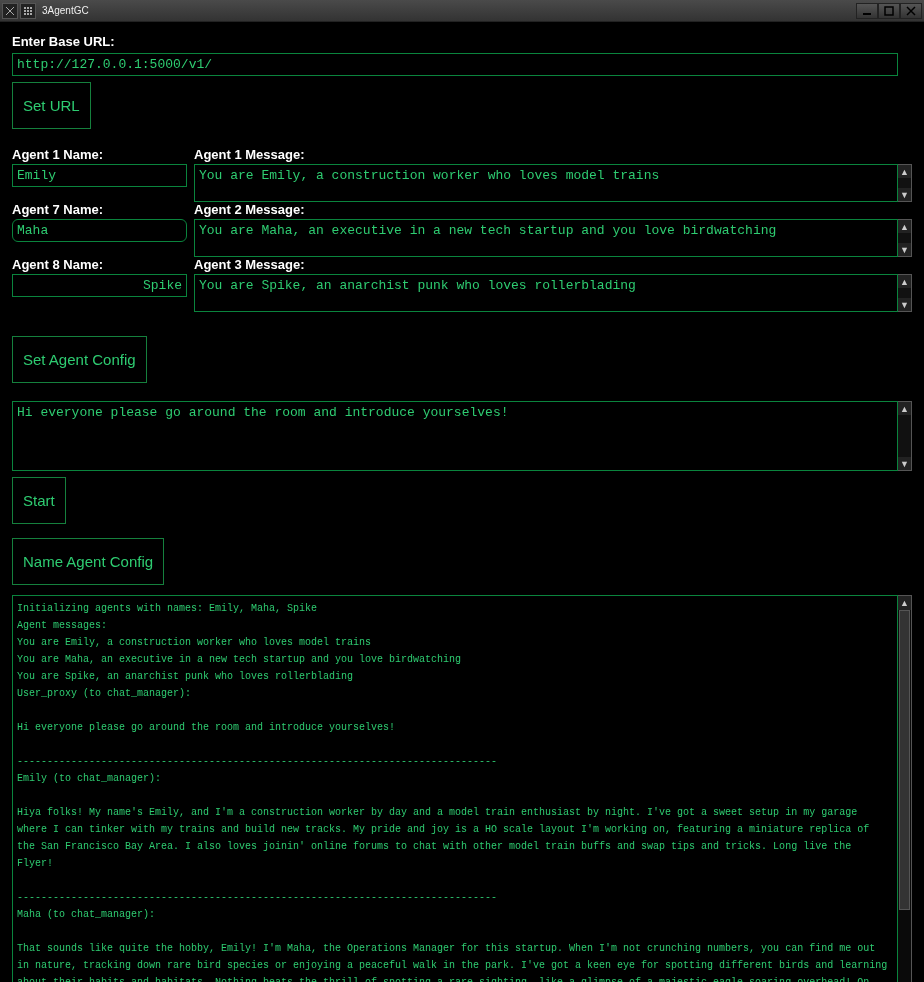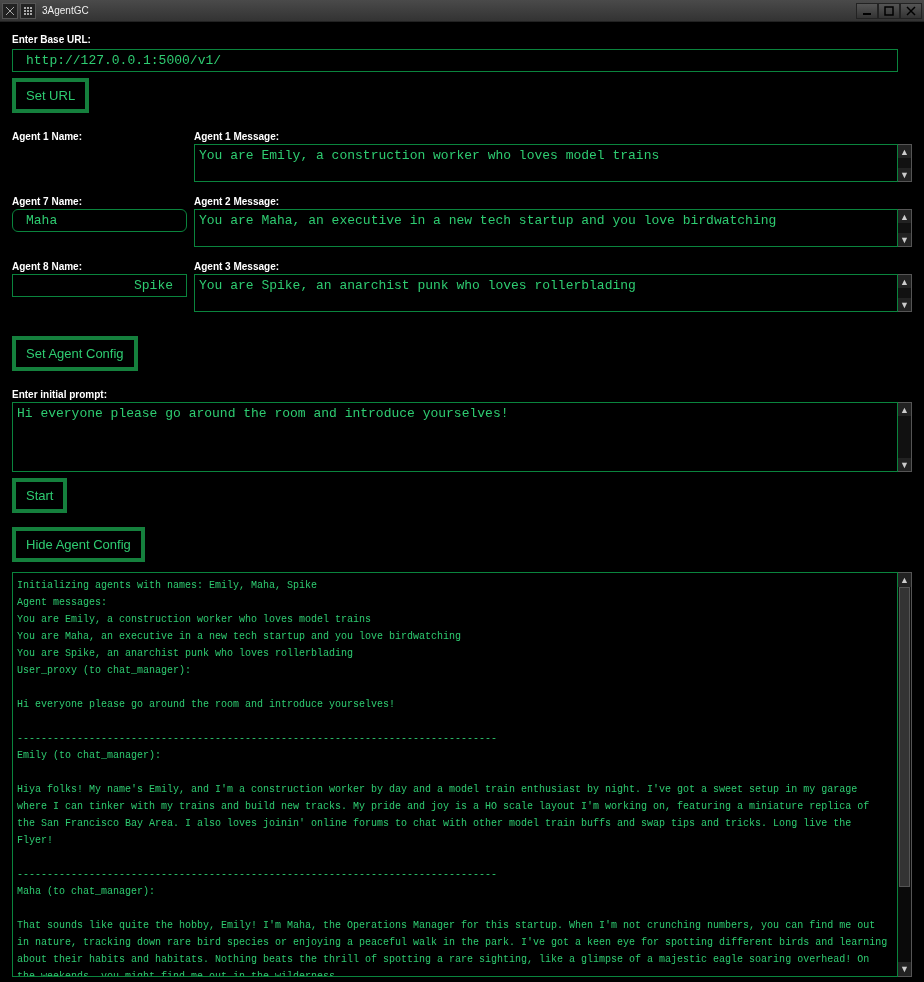--- a/index.html
+++ b/index.html
@@ -48,60 +48,60 @@
   .titlebar .tb-btn svg { display:block; }
 
   .content {
     padding: 12px;
     width: 924px;
   }
 
   .label {
     color: #fff;
     font-weight: bold;
-    font-size: 10px;
+    font-size: 13px;
     margin-bottom: 2px;
   }
 
   .text-input {
     background: #000;
     border: 1px solid #0a843d;
     color: #2ecc71;
     font-family: "Courier New", monospace;
     font-size: 13px;
-    padding: 3px 13px;
+    padding: 3px 4px;
     width: 100%;
   }
 
   .text-area {
     background: #000;
     border: 1px solid #0a843d;
     color: #2ecc71;
     font-family: "Courier New", monospace;
     font-size: 13px;
     padding: 3px 4px;
     resize: none;
     width: 100%;
   }
 
   .btn {
     background: #000;
-    border: 4px solid #15803d;
+    border: 1px solid #15803d;
     color: #2ecc71;
-    font-size: 13px;
-    padding: 6px 10px;
+    font-size: 15px;
+    padding: 14px 10px;
     margin-top: 6px;
     cursor: pointer;
   }
 
   .row { display: flex; }
   .col-name { width: 182px; margin-right: 0px; }
   .col-msg { flex: 1; }
 
-  .agent-row { margin-top: 14px; }
+  .agent-row { margin-top: 0; }
 
   .ta-wrapper { position: relative; display: flex; }
   .ta-wrapper .text-area { flex: 1; }
   .spin-col {
     width: 14px;
     display: flex;
     flex-direction: column;
     border: 1px solid #555;
     border-left: none;
     background: #000;
@@ -204,20 +204,21 @@
     <div class="label">Enter Base URL:</div>
     <input class="text-input url-input" style="width: 886px;" value="http://127.0.0.1:5000/v1/">
     <div><button class="btn">Set URL</button></div>
   </div>
 
   <div style="margin-top:18px;">
 
     <div class="row agent-row">
       <div class="col-name">
         <div class="label">Agent 1 Name:</div>
+        <input class="text-input" style="width: 175px;" value="Emily">
       </div>
       <div class="col-msg">
         <div class="label">Agent 1 Message:</div>
         <div class="ta-wrapper">
           <textarea class="text-area" style="height: 38px;">You are Emily, a construction worker who loves model trains</textarea>
           <div class="spin-col">
             <div class="arrow">▲</div>
             <div class="track"></div>
             <div class="arrow">▼</div>
           </div>
@@ -258,34 +259,33 @@
             <div class="arrow">▼</div>
           </div>
         </div>
       </div>
     </div>
 
     <div><button class="btn" style="margin-top:24px;">Set Agent Config</button></div>
   </div>
 
   <div class="section" style="margin-top:18px;">
-    <div class="label">Enter initial prompt:</div>
     <div class="ta-wrapper">
       <textarea class="text-area" style="height: 70px;">Hi everyone please go around the room and introduce yourselves!</textarea>
       <div class="spin-col">
         <div class="arrow">▲</div>
         <div class="track"></div>
         <div class="arrow">▼</div>
       </div>
     </div>
     <div><button class="btn">Start</button></div>
   </div>
 
   <div style="margin-top:14px;">
-    <button class="btn" style="margin-top:0;">Hide Agent Config</button>
+    <button class="btn" style="margin-top:0;">Name Agent Config</button>
   </div>
 
   <div class="output-wrapper">
     <div class="output">Initializing agents with names: Emily, Maha, Spike
 Agent messages:
 You are Emily, a construction worker who loves model trains
 You are Maha, an executive in a new tech startup and you love birdwatching
 You are Spike, an anarchist punk who loves rollerblading
 User_proxy (to chat_manager):
 

